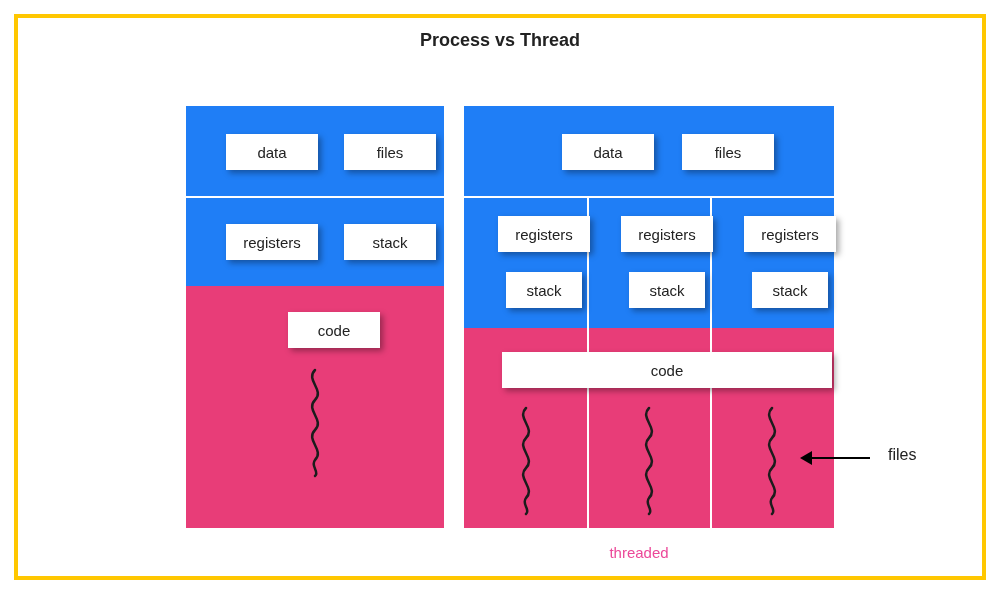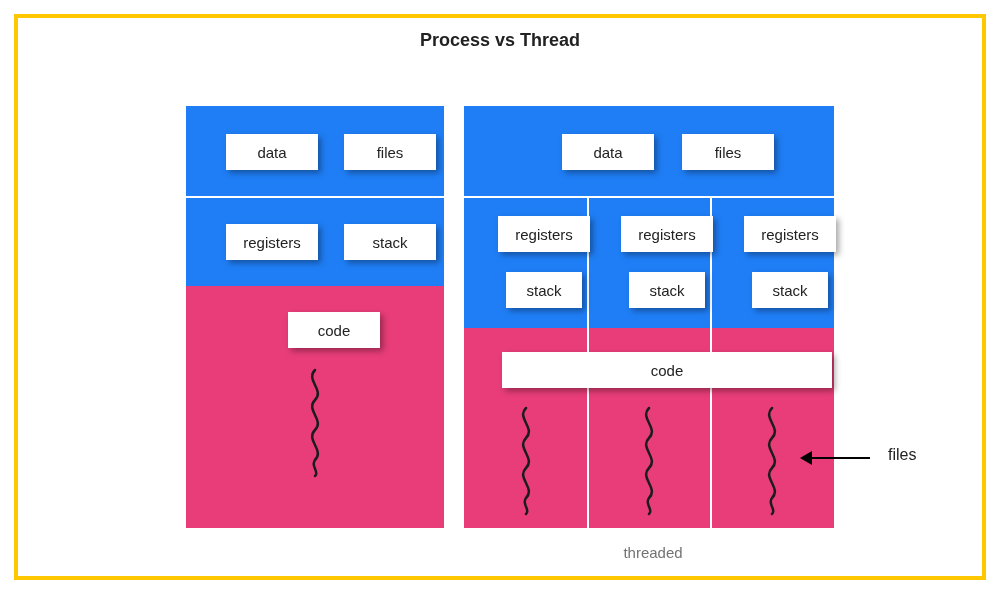--- a/index.html
+++ b/index.html
@@ -94,24 +94,24 @@
   .thr .b-reg3  { left: 262px; top: 110px; width: 92px; height: 36px; }
 
   .thr .b-stk1  { left:  24px; top: 166px; width: 76px; height: 36px; }
   .thr .b-stk2  { left: 147px; top: 166px; width: 76px; height: 36px; }
   .thr .b-stk3  { left: 270px; top: 166px; width: 76px; height: 36px; }
 
   .thr .b-code  { left:  20px; top: 246px; width: 330px; height: 36px; }
 
   .caption {
     position: absolute;
-    left: 450px; top: 456px; width: 370px;
+    left: 436px; top: 456px; width: 370px;
     text-align: center;
     font-size: 15px;
-    color: #737373;
+    color: #ec4899;
   }
 
   
   .arrow-wrap {
     position: absolute;
     left: 782px; top: 360px;
     width: 80px; height: 20px;
   }
   .arrow-line {
     position: absolute;

